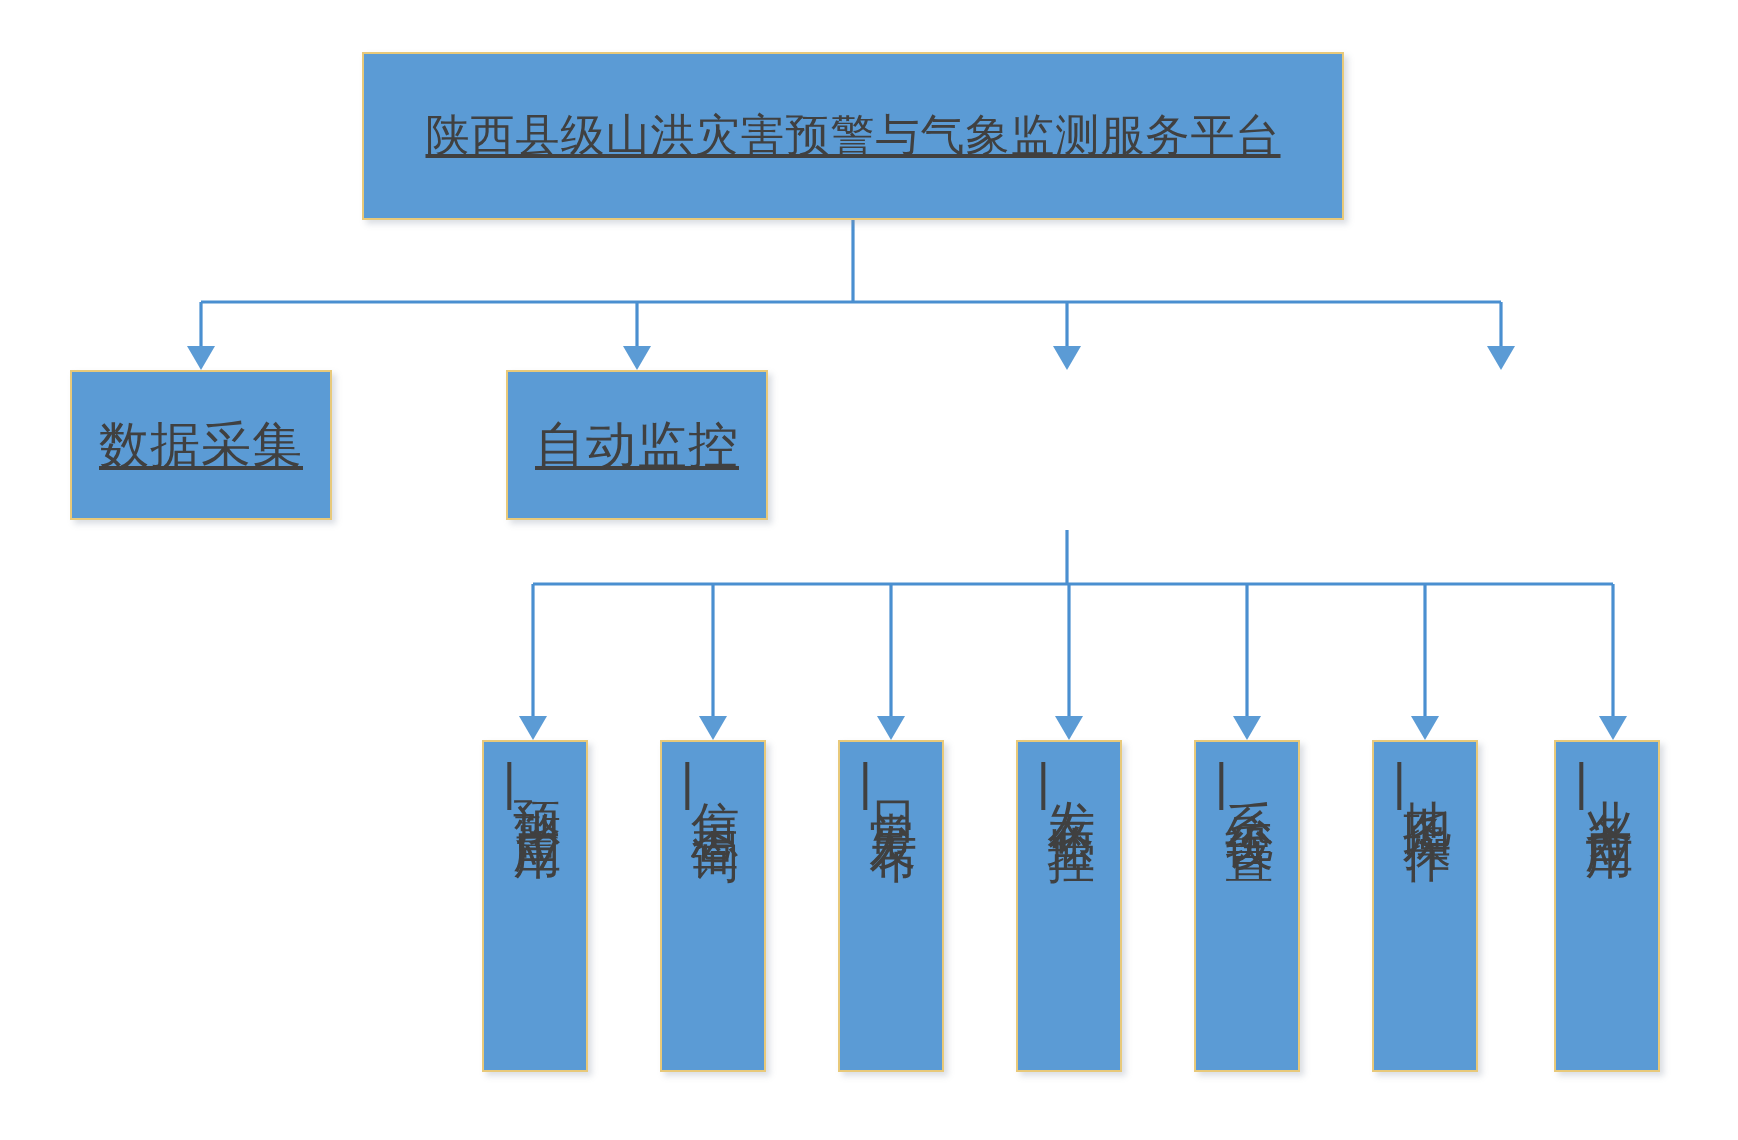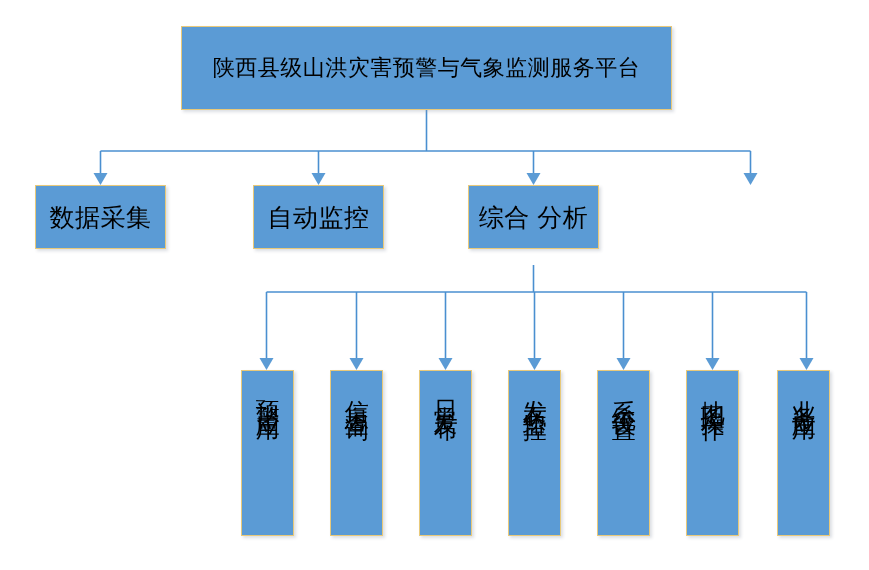--- a/index.html
+++ b/index.html
@@ -27,36 +27,37 @@
   }
   .node {
     position: absolute;
     box-sizing: border-box;
     background: #5B9BD5;
     border: 1px solid #E8C97A;
     box-shadow: 2px 2px 3px rgba(140,150,165,0.30);
     display: flex;
     align-items: center;
     justify-content: center;
-    color: #000000;
+    color: #404040;
     text-align: left;
     letter-spacing: 0.5px;
     user-select: none;
+    text-decoration: underline;
   }
   .node.root {
     left: 181px;
     top: 26px;
     width: 491px;
     height: 84px;
     font-size: 22px;
   }
   .node.lvl2 {
     top: 185px;
     width: 131px;
-    height: 64px;
+    height: 75px;
     font-size: 25px;
   }
   .node.lvl2.n0 { left: 35px; }
   .node.lvl2.n1 { left: 253px; }
   .node.lvl2.n2 { left: 468px; }
   .node.lvl2.n3 { left: 686px; }
 
   .node.leaf {
     top: 370px;
     width: 53px;
@@ -128,23 +129,20 @@
   <div class="node root">
     <span>陕西县级山洪灾害预警与气象监测服务平台</span>
   </div>
 
   <div class="node lvl2 n0">
     <span>数据采集</span>
   </div>
   <div class="node lvl2 n1">
     <span>自动监控</span>
   </div>
-  <div class="node lvl2 n2">
-    <span>综合 分析</span>
-  </div>
 
   <div class="node leaf p0">
     <span class="leaf-label">预警应用</span>
   </div>
   <div class="node leaf p1">
     <span class="leaf-label">信息查询</span>
   </div>
   <div class="node leaf p2">
     <span class="leaf-label">日常发布</span>
   </div>

